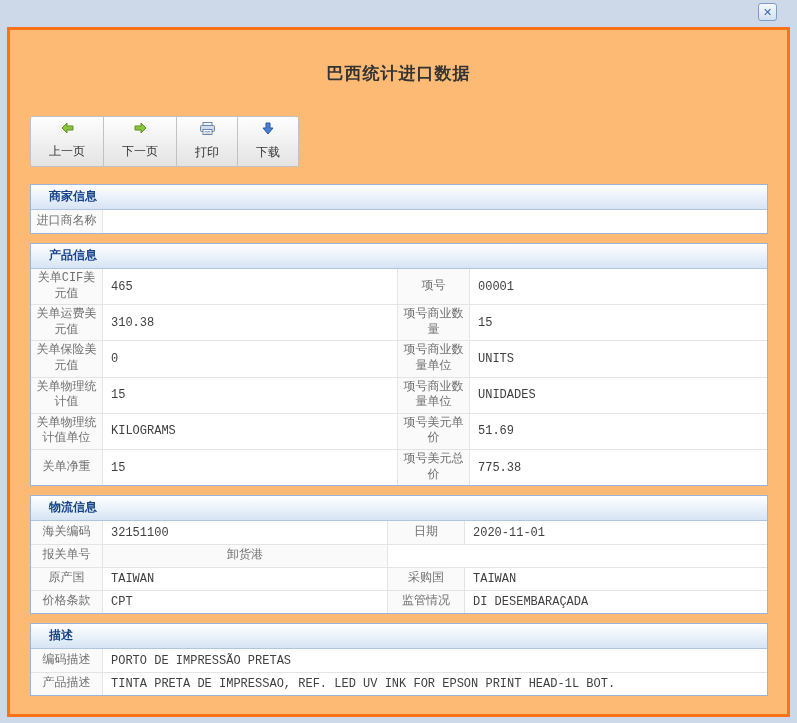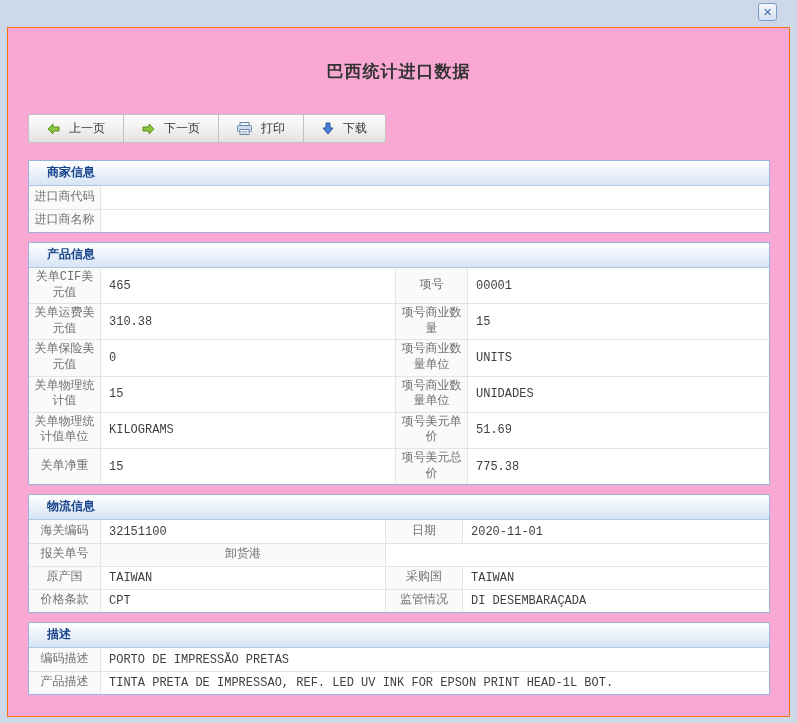--- a/index.html
+++ b/index.html
@@ -15,41 +15,41 @@
     position: absolute; top: 3px; right: 20px;
     width: 19px; height: 18px;
     border: 1px solid #7e9cc9; border-radius: 3px;
     background: linear-gradient(#f5f9fd, #d4e0f0);
     color: #3b66b0; font-weight: bold; font-size: 11px;
     display: flex; align-items: center; justify-content: center;
     cursor: pointer; line-height: 1;
   }
   .panel {
     position: absolute; left: 7px; right: 7px; top: 27px; bottom: 6px;
-    background: #f9a8d4;
-    border: 1px solid #f97316;
+    background: #fdba74;
+    border: 3px solid #f97316;
     overflow: hidden;
   }
   .page-title {
     margin: 0; padding-top: 32px;
     text-align: center;
     font-size: 17px; font-weight: bold; color: #333333;
     letter-spacing: 1px;
   }
   .toolbar {
     display: inline-flex;
     margin: 31px 0 0 20px;
     border: 1px solid #c2c2c2; border-radius: 2px;
     background: linear-gradient(#fefefe, #e3e3e3);
   }
   .tbtn {
     display: flex; align-items: center; gap: 9px;
     padding: 5px 18px;
     border-right: 1px solid #c2c2c2;
-    color: #333; cursor: pointer; white-space: nowrap;
+    color: #333; cursor: pointer; white-space: nowrap; flex-direction: column;
   }
   .tbtn:last-child { border-right: none; }
   .tbtn svg { display: block; }
   .sections { margin: 17px 19px 0 20px; }
   .sec {
     border: 1px solid #9ab5dd;
     margin-bottom: 9px;
     background: #fff;
     font-family: Liberation Mono, monospace;
   }
@@ -126,24 +126,20 @@
       <span>下载</span>
     </div>
   </div>
 
   <div class="sections">
 
     <div class="sec">
       <div class="sec-h">商家信息</div>
       <div class="rows">
         <div class="row2">
-          <div class="lbl">进口商代码</div>
-          <div class="val"></div>
-        </div>
-        <div class="row2">
           <div class="lbl">进口商名称</div>
           <div class="val"></div>
         </div>
       </div>
     </div>
 
     <div class="sec">
       <div class="sec-h">产品信息</div>
       <div class="rows">
         <div class="row4p">

